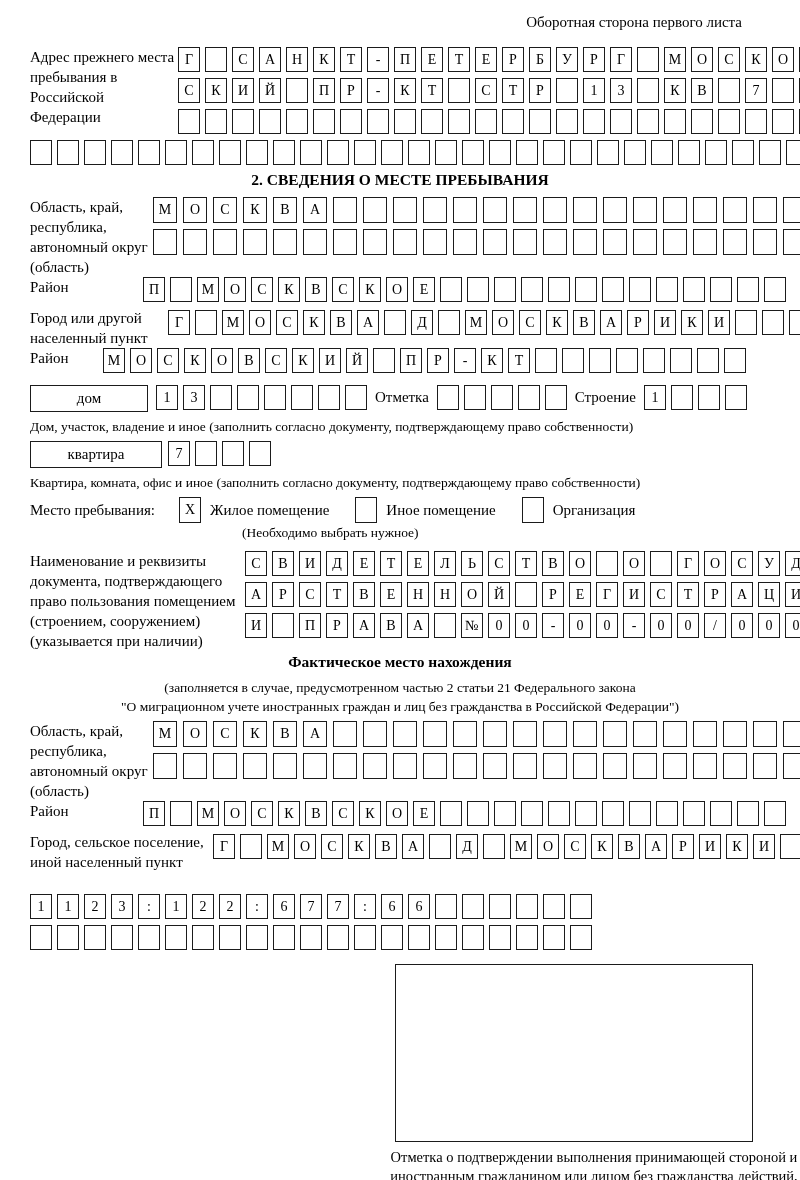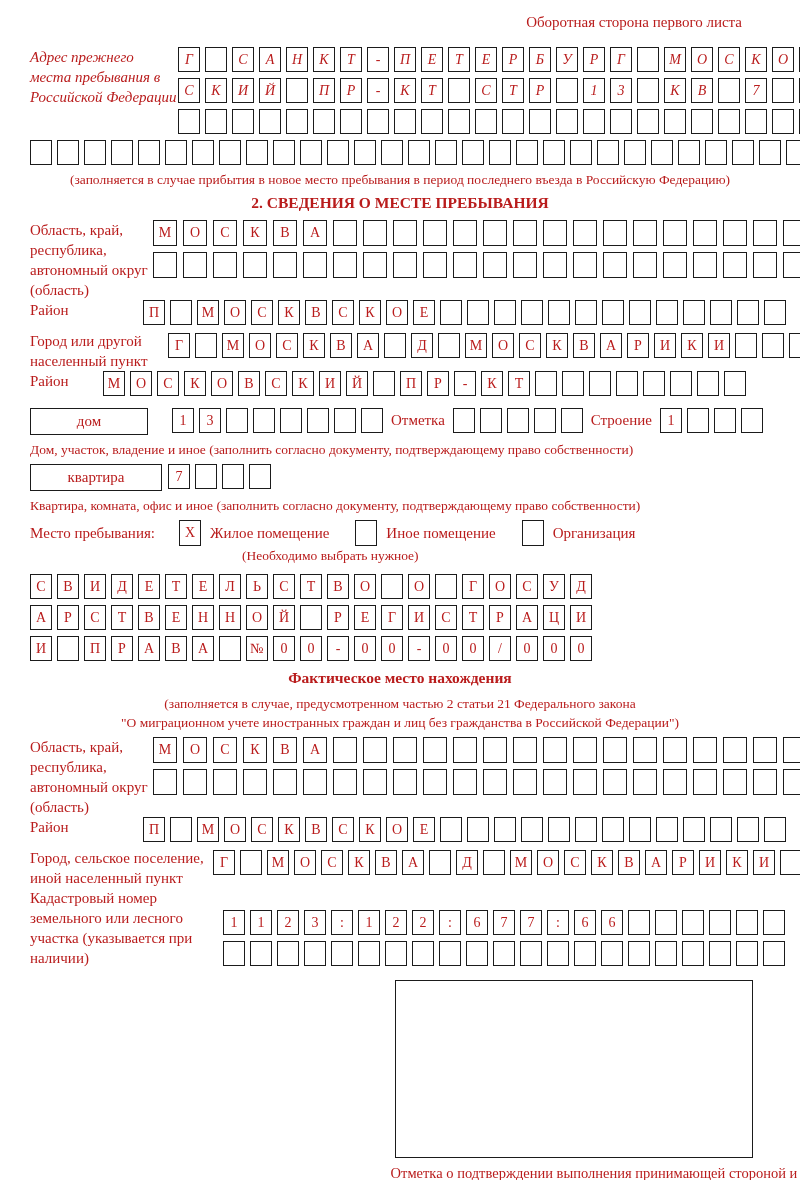--- a/index.html
+++ b/index.html
@@ -1,21 +1,21 @@
 <!DOCTYPE html>
 <html lang="ru"><head>
 <meta charset="utf-8">
 <style>
   html,body{margin:0;padding:0;background:#fff;}
   .page{
     position:relative;
     width:800px;height:1180px;
     margin:0 auto;
     background:#ffffff;
-    color:#b91c1c;
+    color:#000000;
     font-family:"Liberation Serif","DejaVu Serif",serif;
     box-sizing:border-box;
     padding:14px 30px 2px 30px;
     overflow:hidden;
   }
   .hdr-note{text-align:right;font-size:15px;padding-right:28px;}
   .row{display:flex;align-items:flex-start;}
   .lbl{font-size:15px;line-height:20px;flex:0 0 auto;}
   .cells{display:flex;flex-wrap:nowrap;margin-bottom:6px;}
   .cell{
@@ -25,21 +25,21 @@
     font-size:14px;line-height:1;background:#fff;
   }
   .cells.wide .cell{width:22px;margin-right:6px;height:24px;}
   .stack{display:flex;flex-direction:column;}
   .cap{text-align:center;font-size:13.5px;line-height:17px;margin:2px 0 6px 0;}
   .title{text-align:center;font-weight:bold;font-size:15.5px;margin:6px 0 8px 0;}
   .wbox{
     flex:0 0 auto;border:1.5px solid #1b1b1b;height:25px;
     display:flex;align-items:center;justify-content:center;font-size:15px;background:#fff;
   }
-  .dom{width:116px;margin-right:24px;}
+  .dom{width:116px;margin-right:8px;}
   .kv{width:130px;margin-right:6px;}
   .mid-lbl{font-size:15px;line-height:25px;margin:0 8px 0 3px;flex:0 0 auto;}
   .cb{
     flex:0 0 auto;width:20px;height:24px;border:1.5px solid #1b1b1b;
     display:flex;align-items:center;justify-content:center;font-size:14px;background:#fff;
   }
   .stay-row{align-items:center;margin-top:4px;}
   .stay-row .opt{font-size:15px;margin:0 26px 0 9px;}
   .stay-row .lead{font-size:15px;margin-right:24px;}
   .stay-note{font-size:13.5px;margin:2px 0 10px 212px;}
@@ -53,21 +53,21 @@
     text-align:center;font-size:14.5px;line-height:19px;
   }
 </style>
 </head>
 <body>
 
 <div class="page">
 
   <div class="hdr-note">Оборотная сторона первого листа</div>
 
-  <div class="row" style="margin-top:16px;font-style:italic;">
+  <div class="row" style="margin-top:16px;">
     <div class="lbl" style="width:148px;">Адрес прежнего места пребывания в Российской Федерации</div>
     <div class="stack">
       <div class="cells">
           <span class="cell">Г</span>
           <span class="cell"></span>
           <span class="cell">С</span>
           <span class="cell">А</span>
           <span class="cell">Н</span>
           <span class="cell">К</span>
           <span class="cell">Т</span>
@@ -167,21 +167,20 @@
       <span class="cell"></span>
       <span class="cell"></span>
       <span class="cell"></span>
       <span class="cell"></span>
       <span class="cell"></span>
       <span class="cell"></span>
       <span class="cell"></span>
       <span class="cell"></span>
       <span class="cell"></span>
     </div>
-  <div class="cap">(заполняется в случае прибытия в новое место пребывания в период последнего въезда в Российскую Федерацию)</div>
 
   <div class="title">2. СВЕДЕНИЯ О МЕСТЕ ПРЕБЫВАНИЯ</div>
 
   <div class="row">
     <div class="lbl" style="width:123px;">Область, край, республика, автономный округ (область)</div>
     <div class="stack">
       <div class="cells wide">
           <span class="cell">М</span>
           <span class="cell">О</span>
           <span class="cell">С</span>
@@ -368,20 +367,21 @@
     <div class="cb">X</div>
     <div class="opt">Жилое помещение</div>
     <div class="cb"></div>
     <div class="opt">Иное помещение</div>
     <div class="cb"></div>
     <div class="opt">Организация</div>
   </div>
   <div class="stay-note">(Необходимо выбрать нужное)</div>
 
   <div class="row">
+    <div class="lbl" style="width:215px;">Наименование и реквизиты документа, подтверждающего право пользования помещением (строением, сооружением) (указывается при наличии)</div>
     <div class="stack">
       <div class="cells">
           <span class="cell">С</span>
           <span class="cell">В</span>
           <span class="cell">И</span>
           <span class="cell">Д</span>
           <span class="cell">Е</span>
           <span class="cell">Т</span>
           <span class="cell">Е</span>
           <span class="cell">Л</span>
@@ -558,21 +558,20 @@
         <span class="cell">А</span>
         <span class="cell">Р</span>
         <span class="cell">И</span>
         <span class="cell">К</span>
         <span class="cell">И</span>
         <span class="cell"></span>
       </div>
   </div>
 
   <div class="row">
-    <div class="lbl" style="width:193px;">Кадастровый номер земельного или лесного участка (указывается при наличии)</div>
     <div class="stack" style="margin-top:22px;">
       <div class="cells">
           <span class="cell">1</span>
           <span class="cell">1</span>
           <span class="cell">2</span>
           <span class="cell">3</span>
           <span class="cell">:</span>
           <span class="cell">1</span>
           <span class="cell">2</span>
           <span class="cell">2</span>

